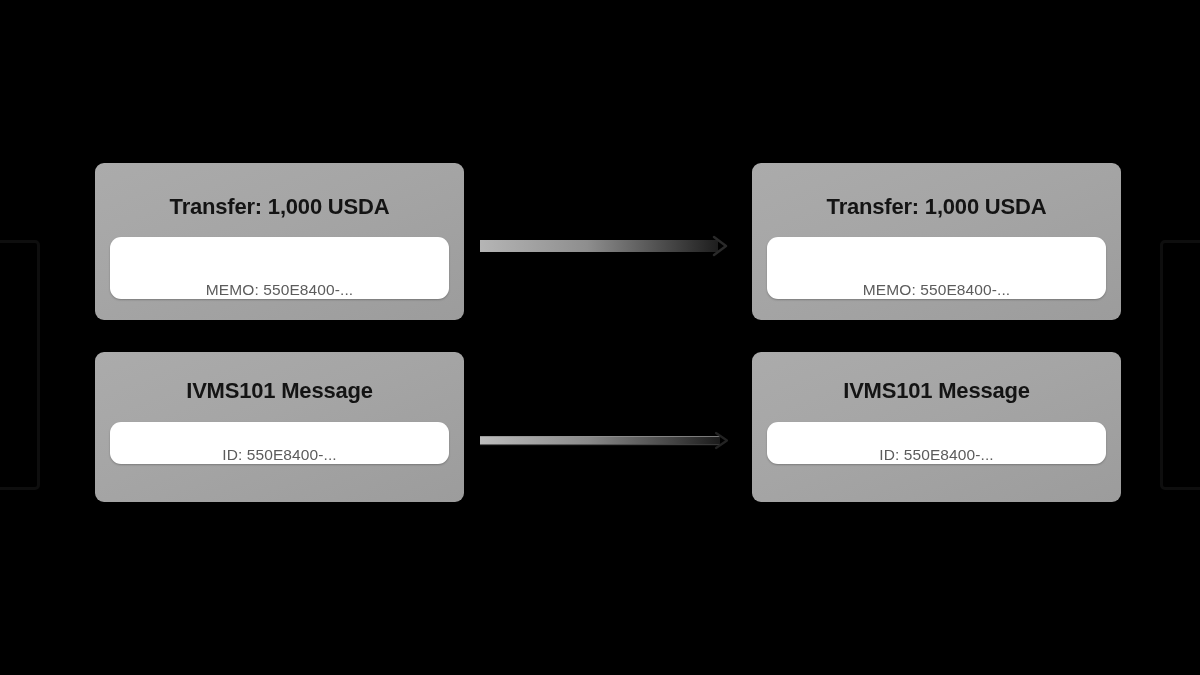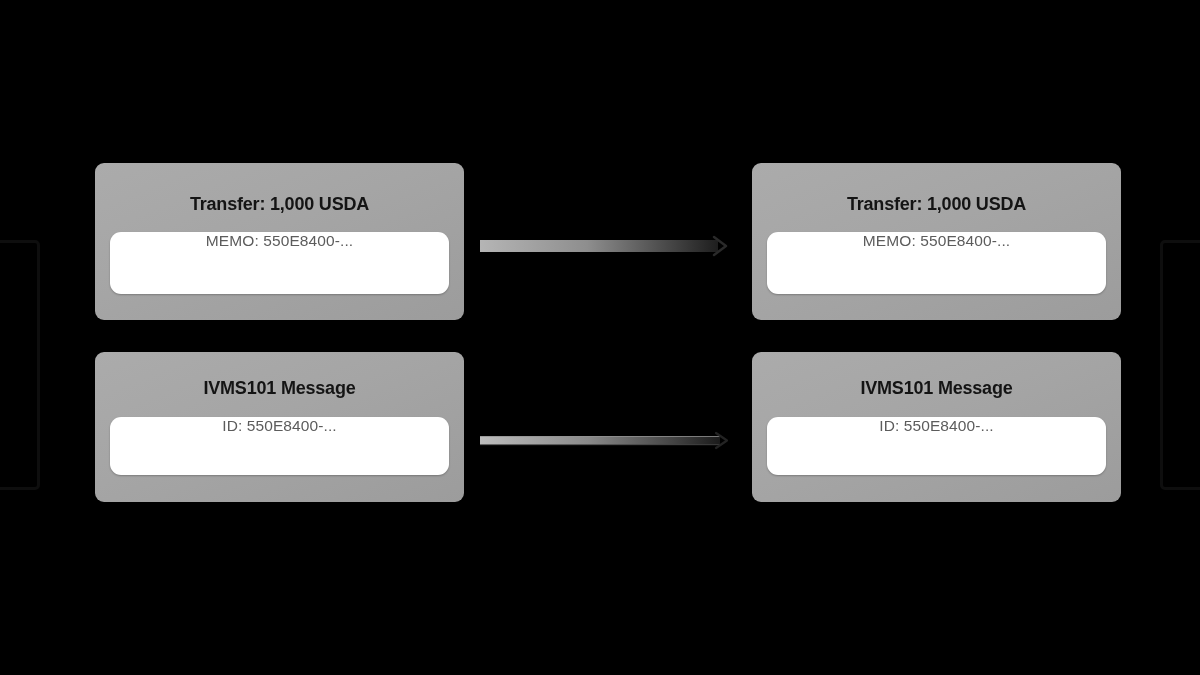--- a/index.html
+++ b/index.html
@@ -52,34 +52,34 @@
     background: linear-gradient(158deg, #ababab 0%, #a5a5a5 45%, #9c9c9c 100%);
     box-shadow: 6px 7px 9px rgba(0, 0, 0, 0.55);
     display: flex;
     flex-direction: column;
     align-items: center;
     justify-content: flex-start;
   }
 
   .card-title {
     margin: 0;
-    font-size: 18px;
+    font-size: 22px;
     font-weight: bold;
     color: #141414;
     letter-spacing: -0.2px;
     white-space: nowrap;
     text-align: center;
   }
 
   .card-field {
     box-sizing: border-box;
     background: #ffffff;
     border-radius: 11px;
     display: flex;
-    align-items: flex-start;
+    align-items: flex-end;
     justify-content: center;
     box-shadow: 0 1px 2px rgba(0, 0, 0, 0.25);
   }
 
   .card-field-text {
     font-size: 15.5px;
     font-weight: normal;
     color: #5c5c5c;
     letter-spacing: 0.1px;
     white-space: nowrap;
@@ -99,21 +99,21 @@
   #card-tl .card-field,
   #card-tr .card-field {
     margin-top: 17px;
     width: 339px;
     height: 62px;
   }
   #card-bl .card-field,
   #card-br .card-field {
     margin-top: 18px;
     width: 339px;
-    height: 58px;
+    height: 42px;
   }
 
   
   .arrow {
     position: absolute;
   }
   #arrow-top    { left: 478px; top: 232px; width: 252px; height: 28px; }
   #arrow-bottom { left: 478px; top: 426px; width: 252px; height: 28px; }
   .arrow svg { display: block; width: 100%; height: 100%; }
 </style>

